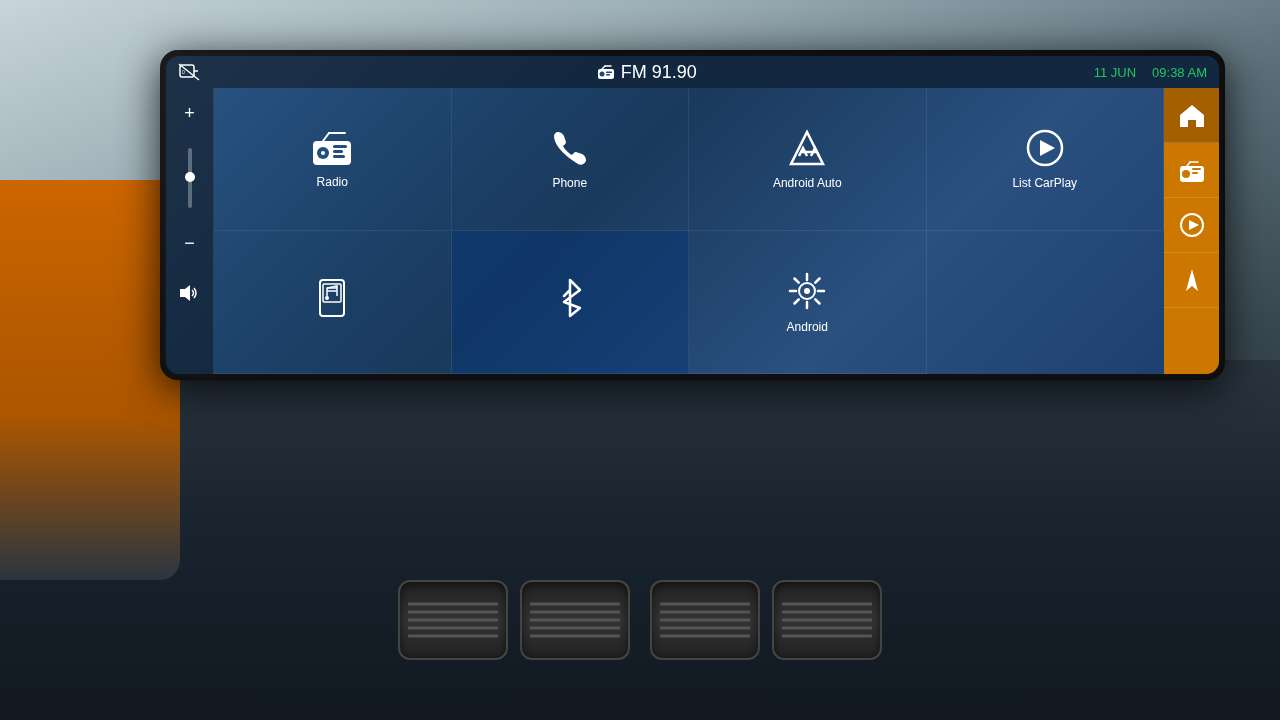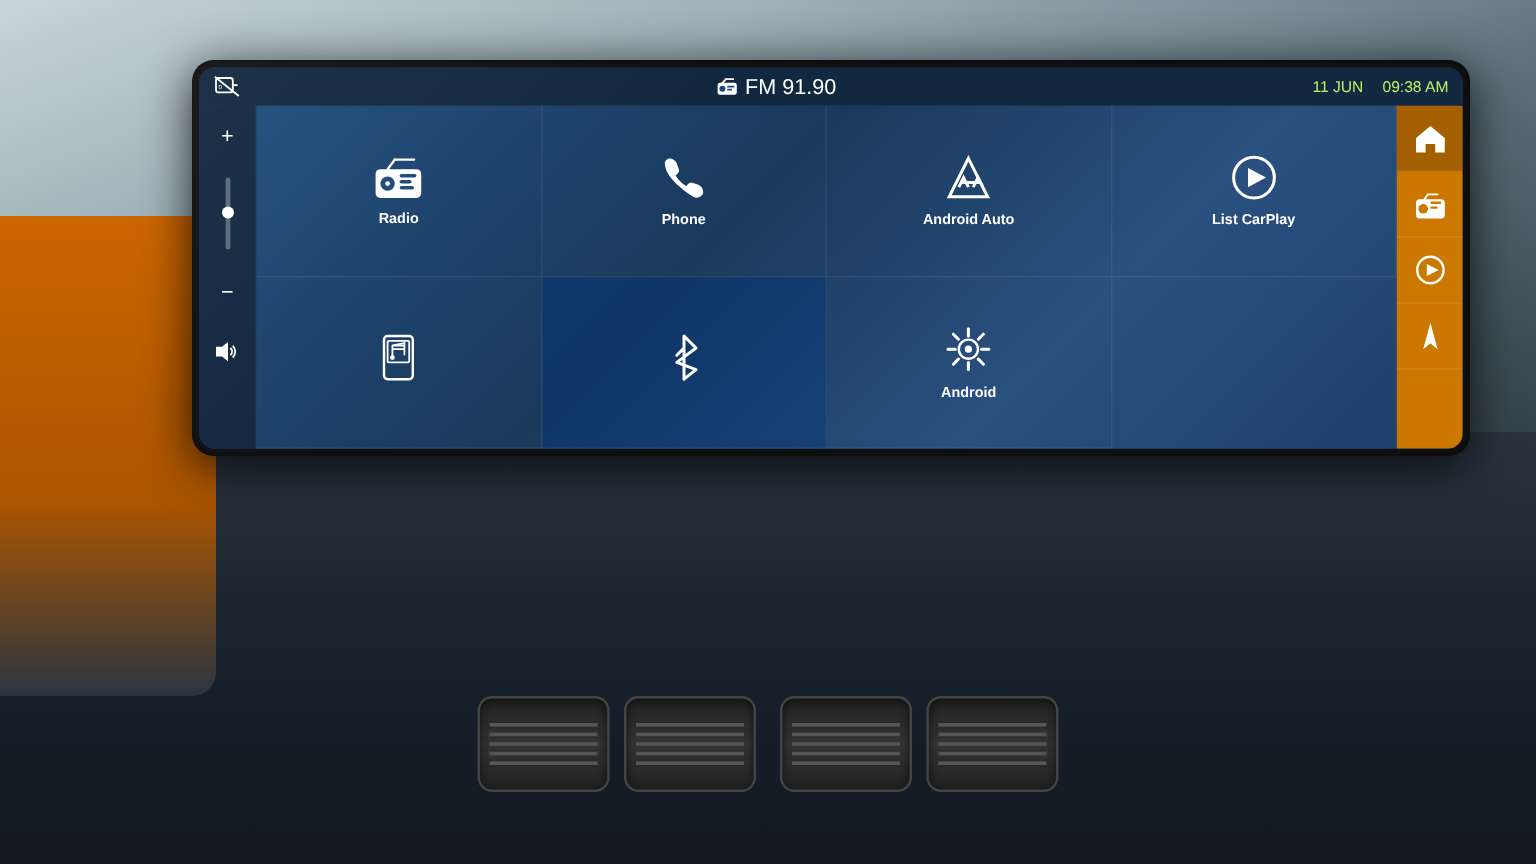--- a/index.html
+++ b/index.html
@@ -77,21 +77,21 @@
       align-items: center;
       gap: 6px;
       color: white;
       font-size: 13px;
     }
 
     .status-right {
       display: flex;
       align-items: center;
       gap: 16px;
-      color: #bef264;
+      color: #22c55e;
       font-size: 13px;
     }
 
     
     .main-area {
       flex: 1;
       display: flex;
       overflow: hidden;
     }
 
@@ -156,21 +156,20 @@
       border-right: 1px solid rgba(255,255,255,0.08);
       border-bottom: 1px solid rgba(255,255,255,0.08);
       transition: background 0.15s;
       padding: 10px;
     }
 
     .grid-cell-label {
       color: white;
       font-size: 12px;
       text-align: right;
-      font-weight: bold;
     }
 
     .app-icon {
       color: white;
       font-size: 32px;
       display: flex;
       align-items: center;
       justify-content: center;
     }
 

